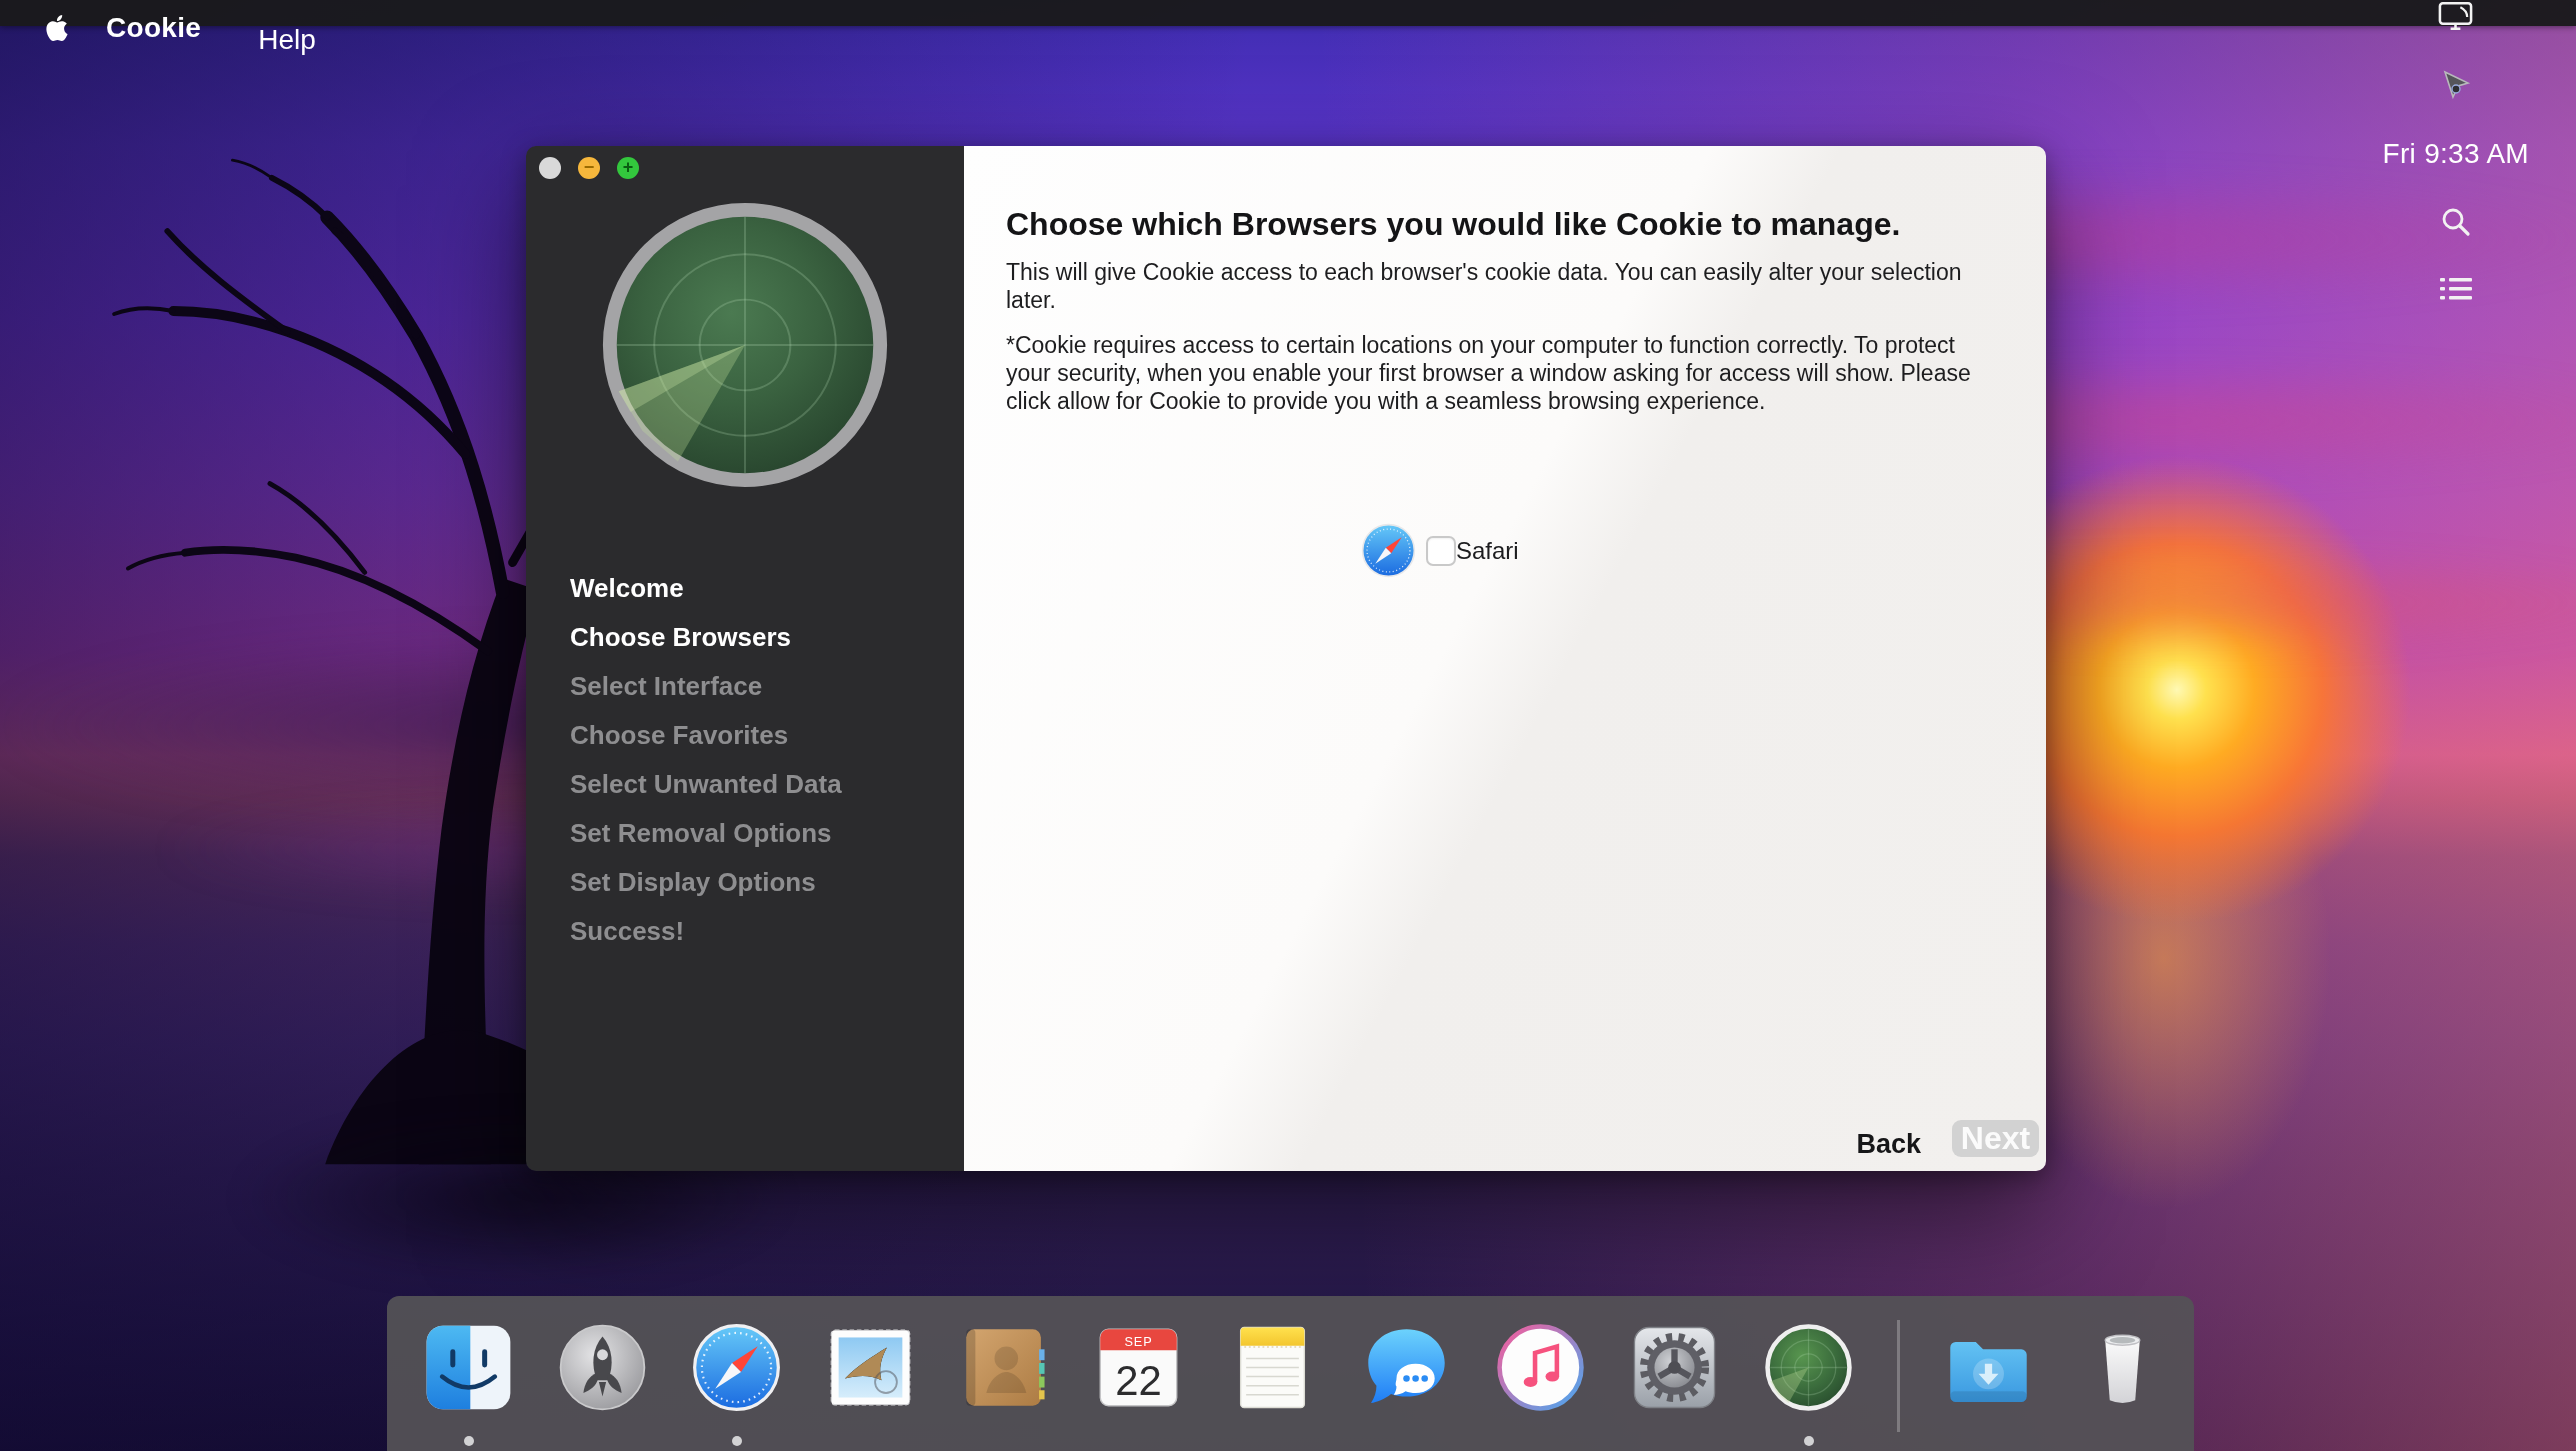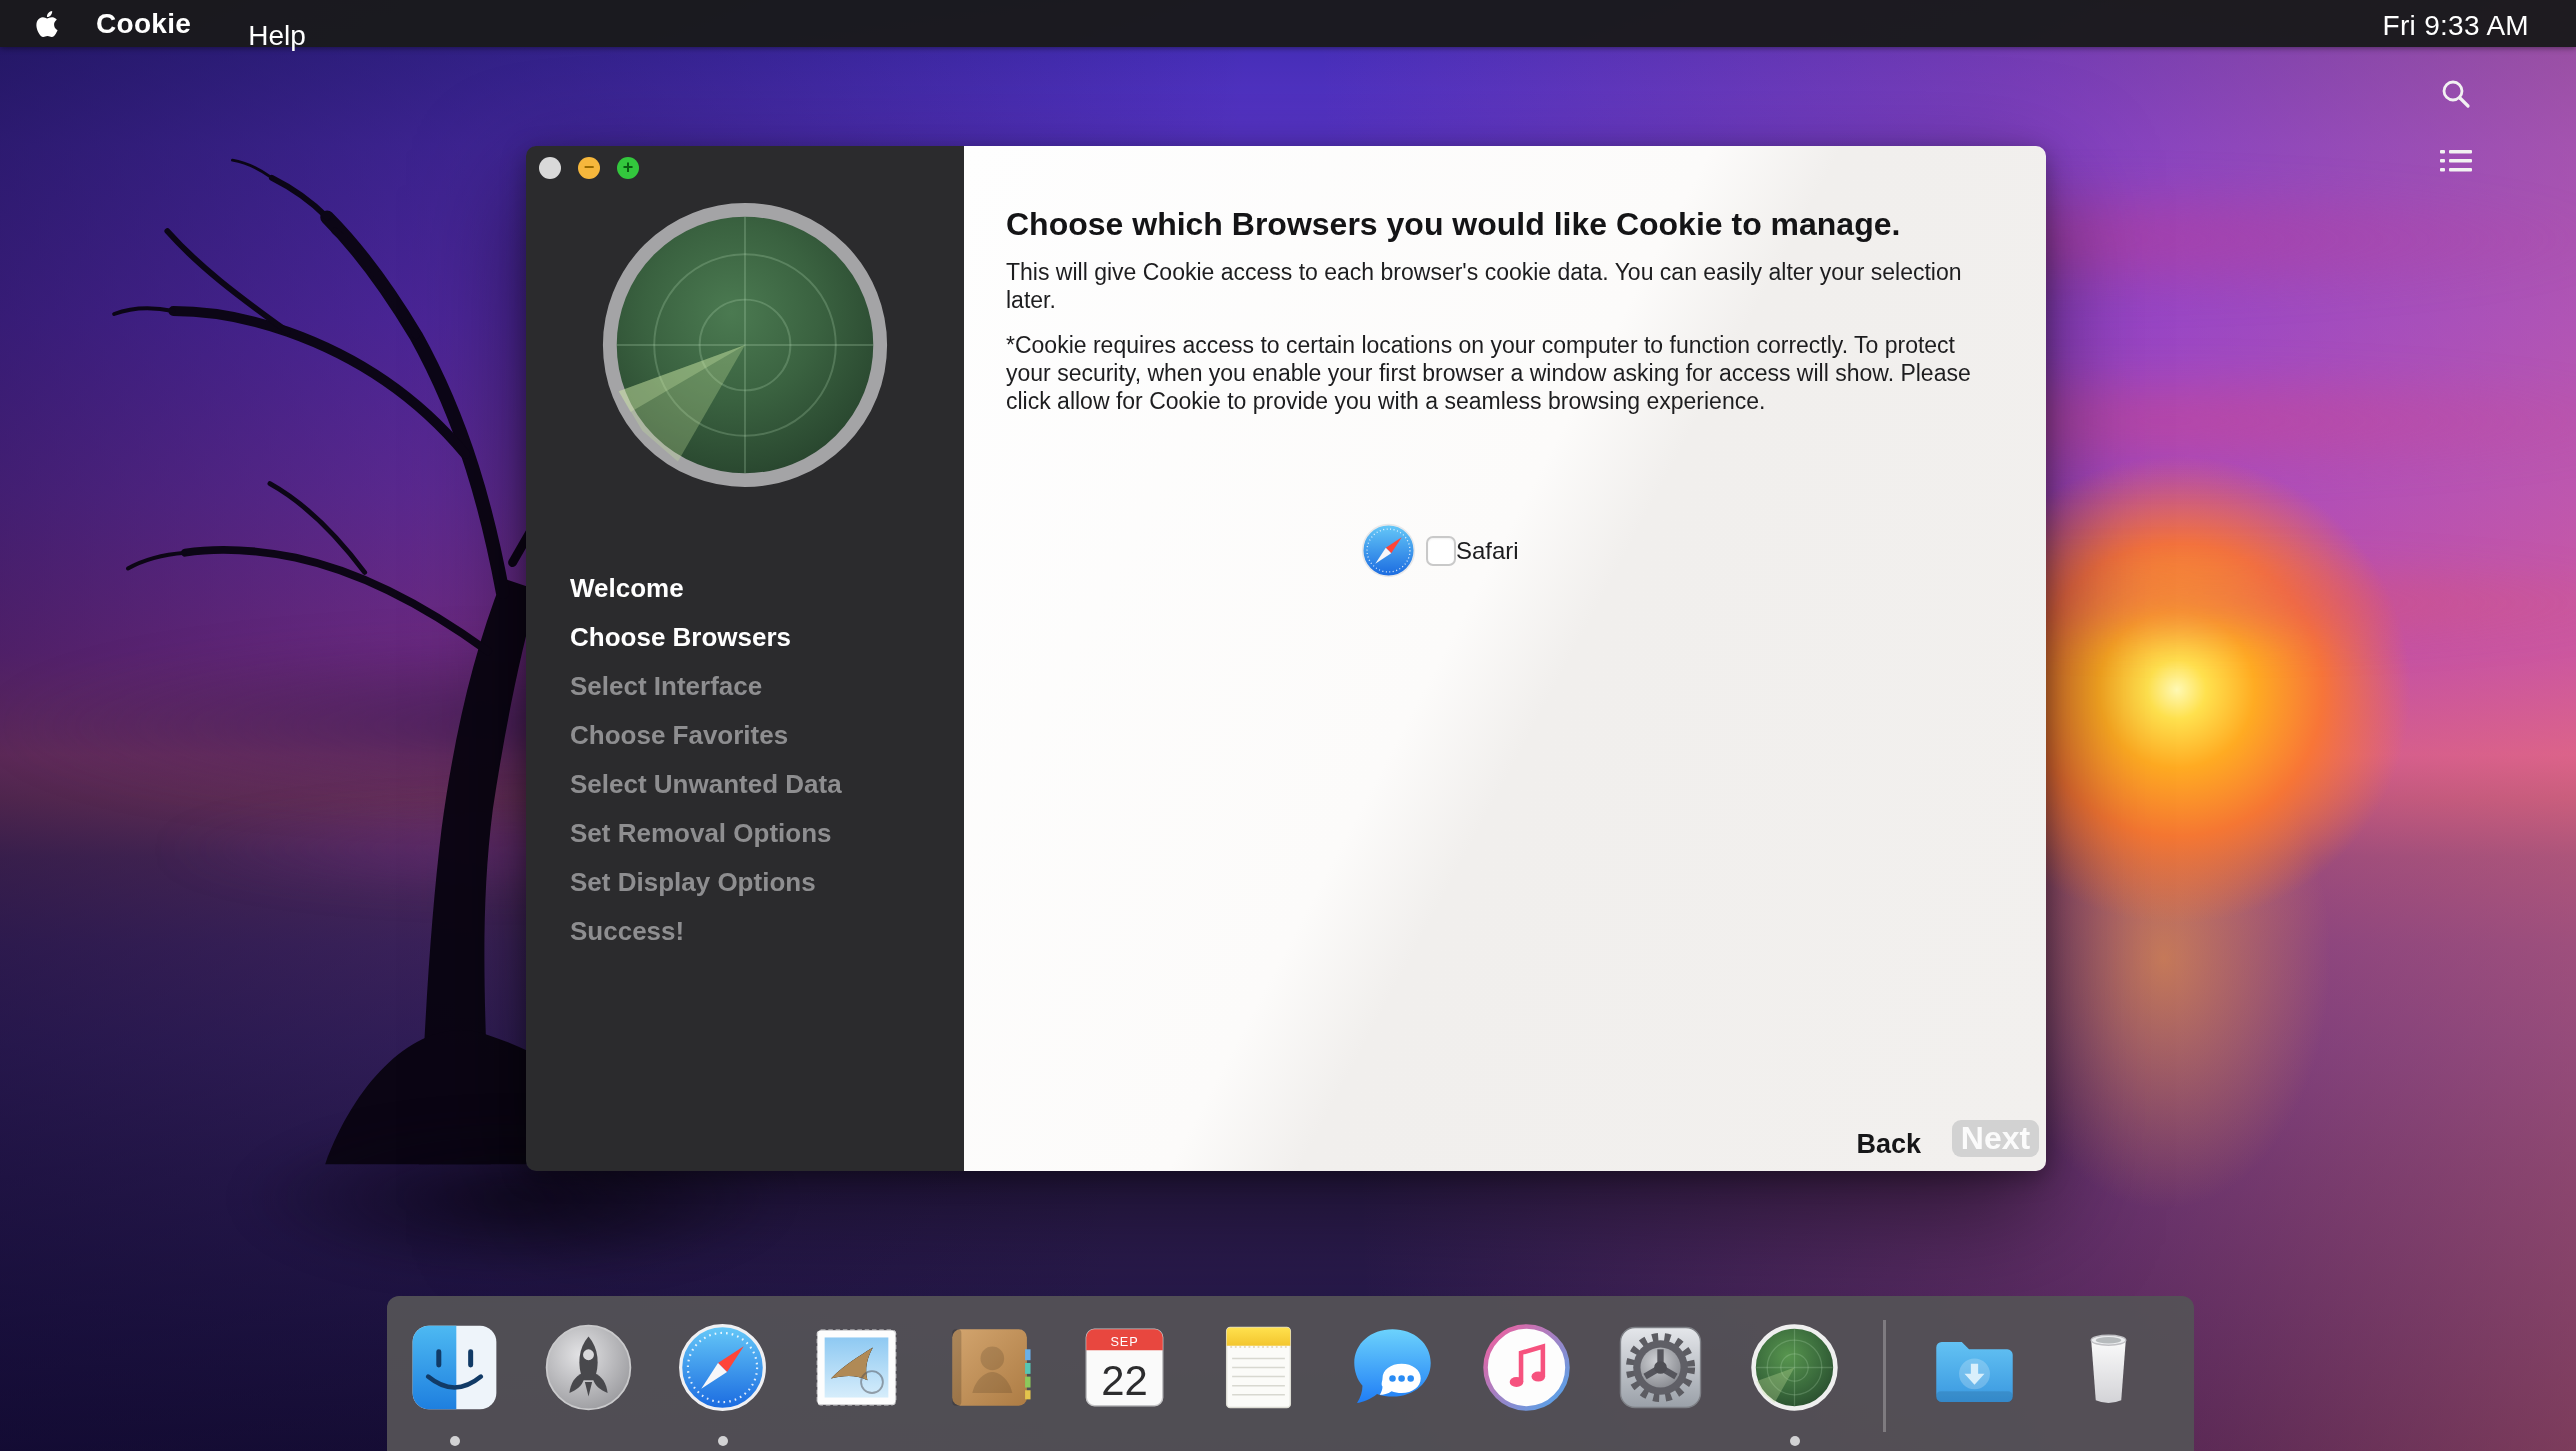--- a/index.html
+++ b/index.html
@@ -19,23 +19,23 @@
   .cloud.c1 { left:58%; top:12%; width:44%; height:9%;  background:radial-gradient(ellipse at center, rgba(186,62,150,.55), rgba(186,62,150,0) 70%); }
   .cloud.c2 { left:64%; top:25%; width:40%; height:8%;  background:radial-gradient(ellipse at center, rgba(205,70,140,.5), rgba(205,70,140,0) 70%); }
   .cloud.c3 { left:68%; top:38%; width:36%; height:7%;  background:radial-gradient(ellipse at center, rgba(225,85,95,.45), rgba(225,85,95,0) 70%); }
   .cloud.c4 { left:0%;  top:44%; width:42%; height:12%; background:radial-gradient(ellipse at center, rgba(38,17,80,.6),  rgba(38,17,80,0) 72%); filter:blur(20px); }
   .cloud.c5 { left:6%;  top:55%; width:30%; height:7%;  background:radial-gradient(ellipse at center, rgba(120,45,140,.45), rgba(120,45,140,0) 70%); }
   .tree { position:absolute; left:39px; top:99px; z-index:2; opacity:.96; }
   .tree-reflection { position:absolute; left:237px; top:1114px; width:552px; height:168px; z-index:2;
     background:radial-gradient(ellipse at center, rgba(8,4,18,.75), rgba(8,4,18,0) 70%); filter:blur(14px); }
 
   
-  #menubar { position:absolute; top:0; left:0; right:0; height:47px; z-index:50;
+  #menubar { position:absolute; top:0; left:0; right:0; height:26px; z-index:50;
     background:rgba(26,26,28,.97); box-shadow:0 1px 6px rgba(0,0,0,.45);
-    display:flex; align-items:center; color:#fff; }
+    display:flex; align-items:flex-start; color:#fff;padding-left:10px; }
   .mb-left { display:flex; align-items:center; }
   .mb-apple { margin-left:34px; display:flex; align-items:center; }
   .mb-app  { margin-left:36px; font-size:28px; font-weight:bold; letter-spacing:0.3px; }
   .mb-menu { margin-left:57px; font-size:28px;margin-top:24px; }
   .mb-right { margin-left:auto; display:flex; align-items:center; gap:36px; margin-right:47px;flex-direction:column; }
   .mb-clock { font-size:28px; letter-spacing:0.3px; }
   .mb-ic { display:flex; align-items:center; }
 
   
   #window { position:absolute; left:526px; top:146px; width:1520px; height:1025px; z-index:10;
@@ -69,21 +69,21 @@
 
   .back-btn { position:absolute; right:125px; bottom:8px; height:37px; line-height:37px;
     font-size:27px; font-weight:bold; color:#161618; background:none; border:none; cursor:default; }
   .next-btn { position:absolute; right:7px; bottom:14px; width:87px; height:37px; border-radius:9px;
     background:#d2d2d2; border:none; color:rgba(255,255,255,.9); font-size:32px; font-weight:bold;
     display:flex; align-items:center; justify-content:center; }
 
   
   #dock { position:absolute; left:387px; top:1296px; width:1807px; height:156px; z-index:20;
     background:rgba(84,82,86,.94); border-radius:12px 12px 0 0;
-    display:flex; align-items:flex-start; gap:43px; padding:26px 22px 0 22px; }
+    display:flex; align-items:flex-start; gap:43px; padding:26px 22px 0 36px; }
   .dock-item { width:91px; height:91px; position:relative; flex:none; }
   .dock-item svg { display:block; }
   .dock-item.running::after { content:""; position:absolute; left:50%; top:114px; transform:translateX(-50%);
     width:10px; height:10px; border-radius:50%; background:#d2d2d4; }
   .dock-sep { width:3px; height:112px; margin-top:-2px; background:rgba(255,255,255,.25); flex:none; }
 </style>
 </head>
 <body>
 
 <div class="wallpaper"></div>

